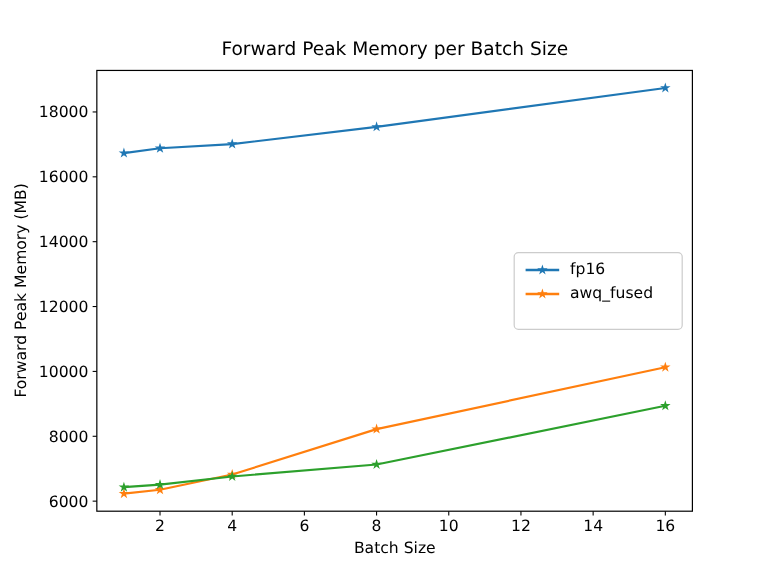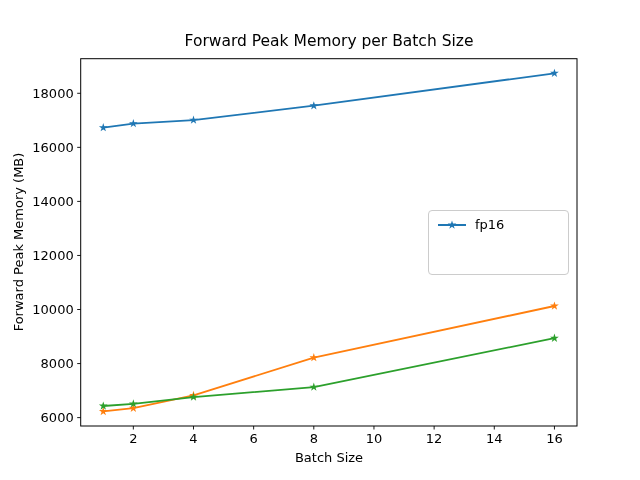--- a/index.html
+++ b/index.html
@@ -97,14 +97,21 @@
   <div id="x-axis-label">Batch Size</div>
   <div id="y-axis-label">Forward Peak Memory (MB)</div>
   <div id="legend">
       <div class="legend-row">
         <svg width="30" height="14">
           <line x1="1" y1="7" x2="29" y2="7" stroke="#1f77b4" stroke-width="2"></line>
           <path d="M15.00 2.40L16.03 5.58L19.37 5.58L16.67 7.54L17.70 10.72L15.00 8.76L12.30 10.72L13.33 7.54L10.63 5.58L13.97 5.58Z" fill="#1f77b4"></path>
         </svg>
         <span class="legend-label">fp16</span>
       </div>
+      <div class="legend-row">
+        <svg width="30" height="14">
+          <line x1="1" y1="7" x2="29" y2="7" stroke="#ff7f0e" stroke-width="2"></line>
+          <path d="M15.00 2.40L16.03 5.58L19.37 5.58L16.67 7.54L17.70 10.72L15.00 8.76L12.30 10.72L13.33 7.54L10.63 5.58L13.97 5.58Z" fill="#ff7f0e"></path>
+        </svg>
+        <span class="legend-label">awq_fused</span>
+      </div>
     </div>
 </div>
 
 </body></html>

